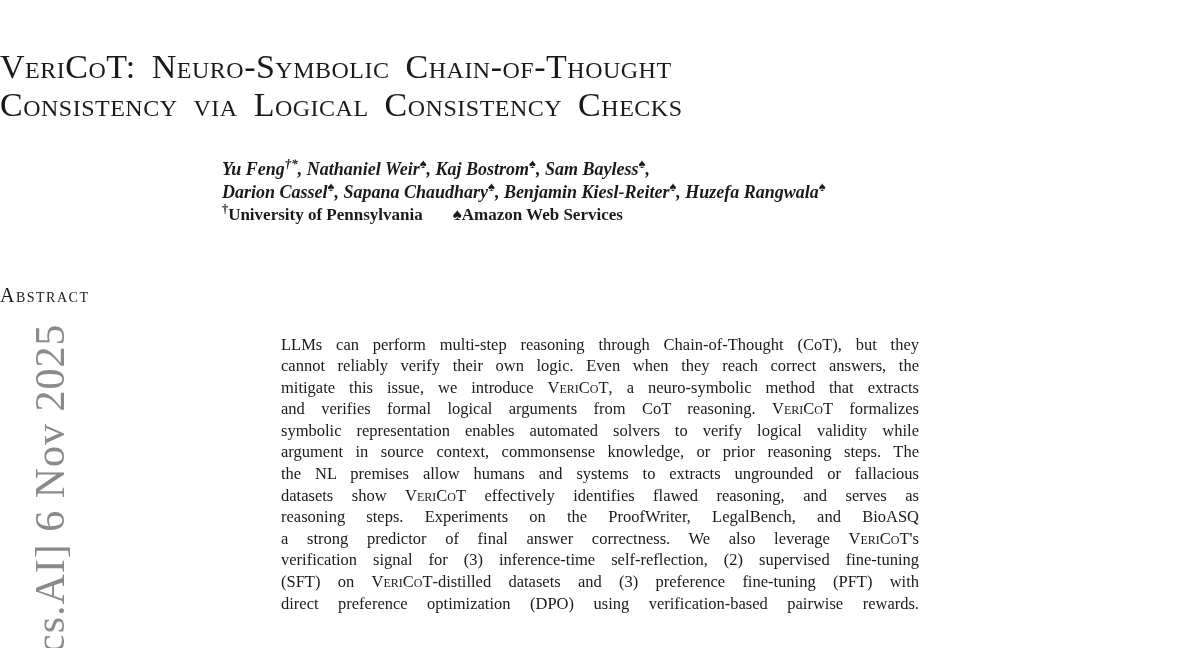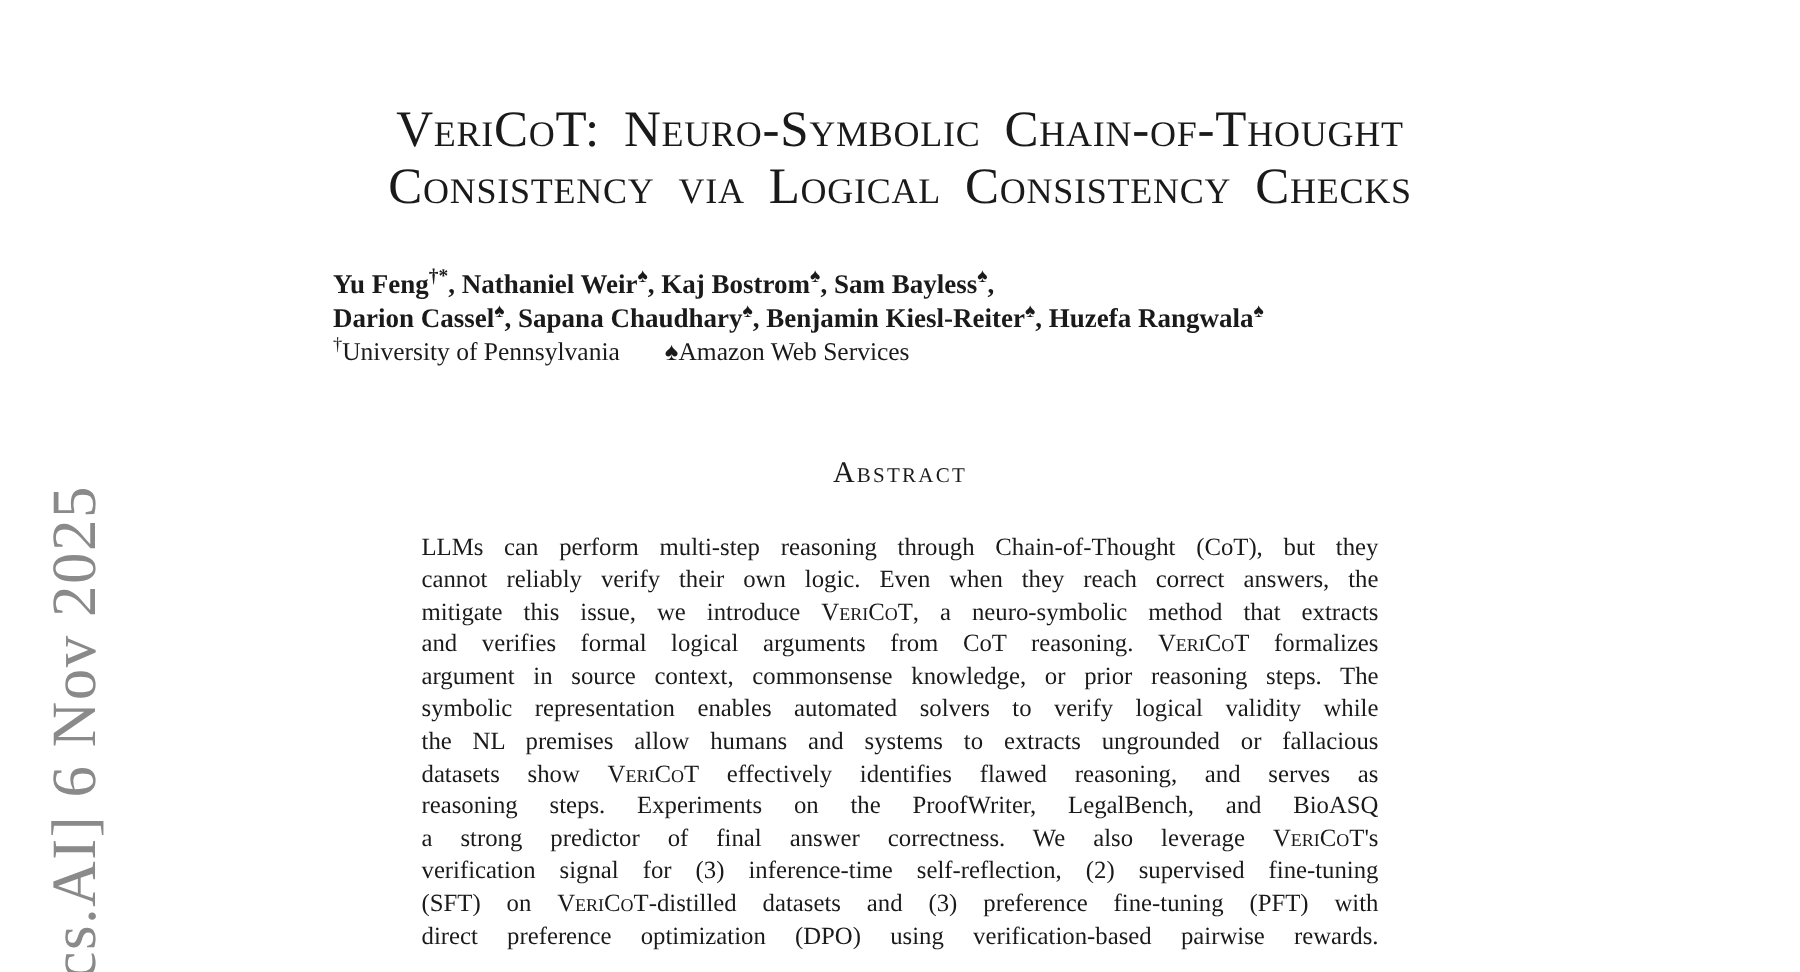--- a/index.html
+++ b/index.html
@@ -19,40 +19,39 @@
     left: 26px;
     top: 668px;
     transform: rotate(-90deg);
     transform-origin: 0 0;
     white-space: nowrap;
     font-size: 42px;
     letter-spacing: 1px;
     color: #8a8a8a;
   }
   .title {
-    margin-top: 68px;
-    text-align: center;
+    margin-top: 48px;
     font-size: 34px;
     font-weight: normal;
     line-height: 38px;
     letter-spacing: 0.5px;
     word-spacing: 7px;
   }
   .authors {
     margin: 34px 0 0 222px;
     font-size: 18px;
     line-height: 22.5px;
   }
-  .author-line { font-weight: bold; }
+  .author-line { font-weight: bold; font-style: italic; }
   .author-line sup, .affiliations sup { font-size: 72%; line-height: 0; }
-  .affiliations { font-weight: normal; font-size: 17px; margin-top: 1px; }
+  .affiliations { font-weight: bold; font-size: 17px; margin-top: 1px; }
   .affil { margin-right: 30px; }
   .abstract-heading {
     margin-top: 57px;
-    text-align: center;
+    text-align: left;
     font-size: 20px;
     letter-spacing: 1.5px;
   }
   .abstract-body {
     width: 638px;
     margin: 27px auto 0 auto;
     font-size: 16.5px;
     line-height: 21.6px;
   }
   .abs-line {
@@ -81,22 +80,22 @@
     <div class="affiliations" id="affiliations"><span class="affil"><sup>†</sup>University of Pennsylvania</span><span class="affil">♠Amazon Web Services</span></div>
   </div>
 
   <div class="abstract-heading sc">Abstract</div>
 
   <div class="abstract-body" id="abstract-body">
       <div class="abs-line">LLMs can perform multi-step reasoning through Chain-of-Thought (CoT), but they</div>
       <div class="abs-line">cannot reliably verify their own logic. Even when they reach correct answers, the</div>
       <div class="abs-line">mitigate this issue, we introduce <span class="sc">VeriCoT</span>, a neuro-symbolic method that extracts</div>
       <div class="abs-line">and verifies formal logical arguments from CoT reasoning. <span class="sc">VeriCoT</span> formalizes</div>
+      <div class="abs-line">symbolic representation enables automated solvers to verify logical validity while</div>
       <div class="abs-line">argument in source context, commonsense knowledge, or prior reasoning steps. The</div>
-      <div class="abs-line">symbolic representation enables automated solvers to verify logical validity while</div>
       <div class="abs-line">the NL premises allow humans and systems to extracts ungrounded or fallacious</div>
       <div class="abs-line">datasets show <span class="sc">VeriCoT</span> effectively identifies flawed reasoning, and serves as</div>
       <div class="abs-line">reasoning steps.  Experiments on the ProofWriter, LegalBench, and BioASQ</div>
       <div class="abs-line">a strong predictor of final answer correctness.  We also leverage <span class="sc">VeriCoT</span>'s</div>
       <div class="abs-line">verification signal for (3) inference-time self-reflection, (2) supervised fine-tuning</div>
       <div class="abs-line">(SFT) on <span class="sc">VeriCoT</span>-distilled datasets and (3) preference fine-tuning (PFT) with</div>
       <div class="abs-line">direct preference optimization (DPO) using verification-based pairwise rewards.</div>
     </div>
 
 </div>

